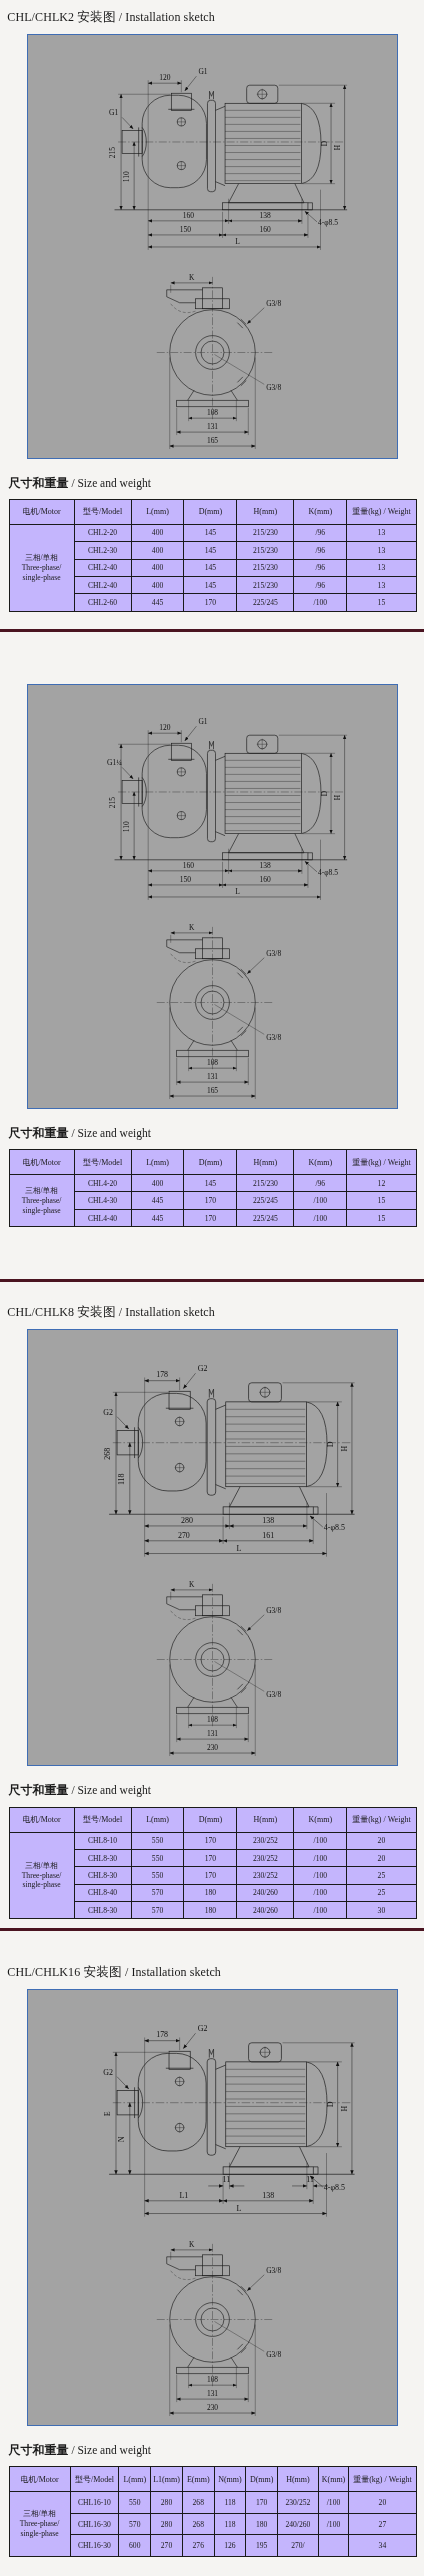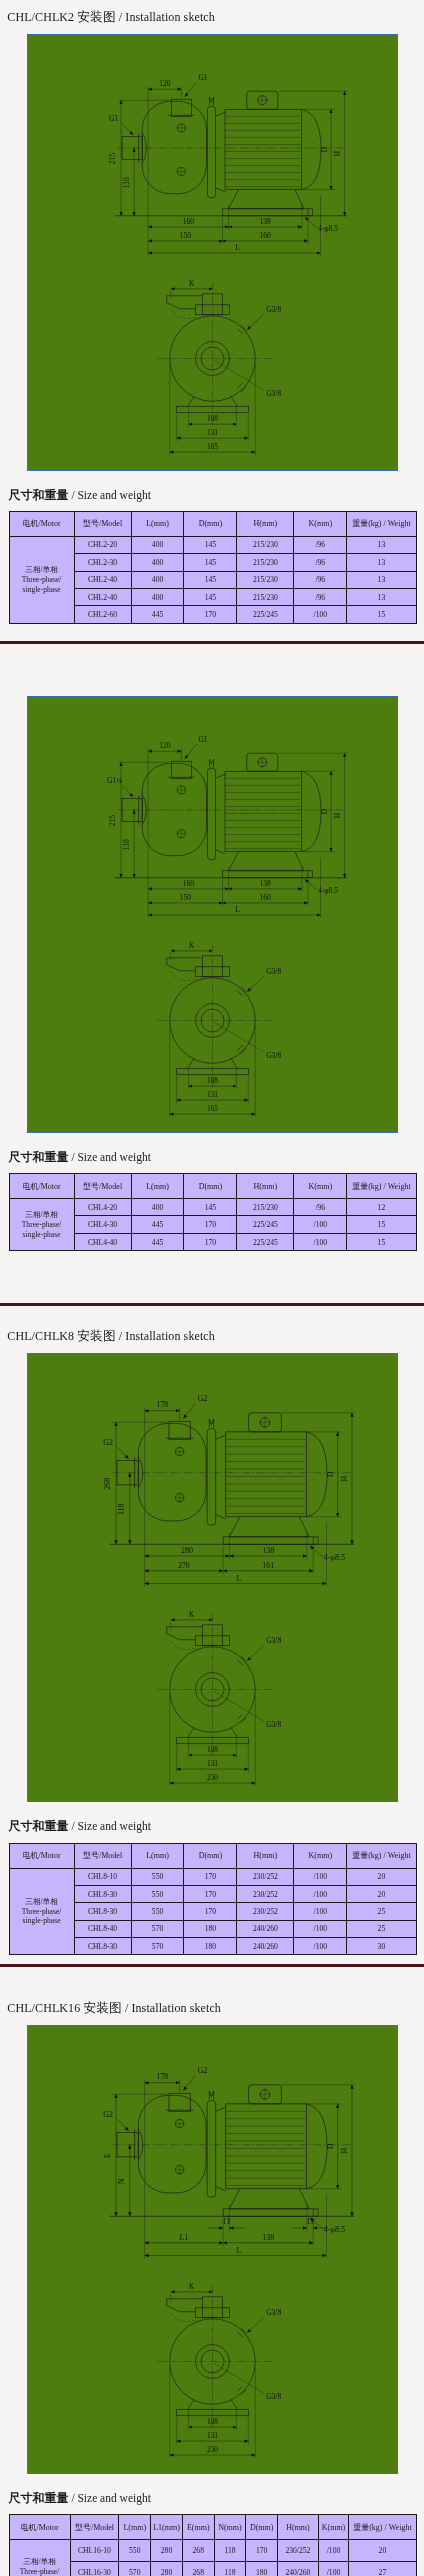--- a/index.html
+++ b/index.html
@@ -5,21 +5,21 @@
   html,body{margin:0;padding:0}
   body{width:425px;background:#f5f4f2;color:#1a1a1a;font-family:"Liberation Serif",serif}
   .sep{height:3px;background:#4a1421}
   .sec{overflow:hidden}
   .sec1{padding-top:8.5px;padding-bottom:17px}
   .sec2{padding-top:44px;padding-bottom:52px}
   .sec3{padding-top:22px;padding-bottom:8.5px}
   .sec4{padding-top:33px;padding-bottom:18px}
   .title{margin:0 0 6px 7.3px;font-size:12px;font-weight:normal;letter-spacing:0.1px}
   .tz{font-weight:normal;font-size:12.7px}
-  .frame{margin:8px 27px;background:#4d7c0f;border:1.8px solid #3f6db4;padding:10px 0}
+  .frame{margin:8px 27px;background:#a3a3a3;border:1.8px solid #3f6db4;padding:4px 0}
   svg{display:block;margin:0 auto}
   .side{width:100%;height:216px}
   .front{width:100%;height:199px}
   .sec3 .side,.sec4 .side{height:228px}
   .sw{margin:16px 0 7.3px 8.5px;font-size:11.5px;font-weight:normal}
   .swz{font-weight:bold;font-size:12px}
   .tbl{margin:0 8.5px}
   .tbl table{width:100%;border-collapse:collapse;table-layout:fixed;background:#c4b5fd;border:0.9px solid #111}
   .tbl th,.tbl td{border:0.6px solid #1a1a1a;text-align:center;vertical-align:middle;padding:0 0.6px;font-family:"Liberation Serif",serif}
   .tbl th{height:24px;font-weight:normal;font-size:8px}

